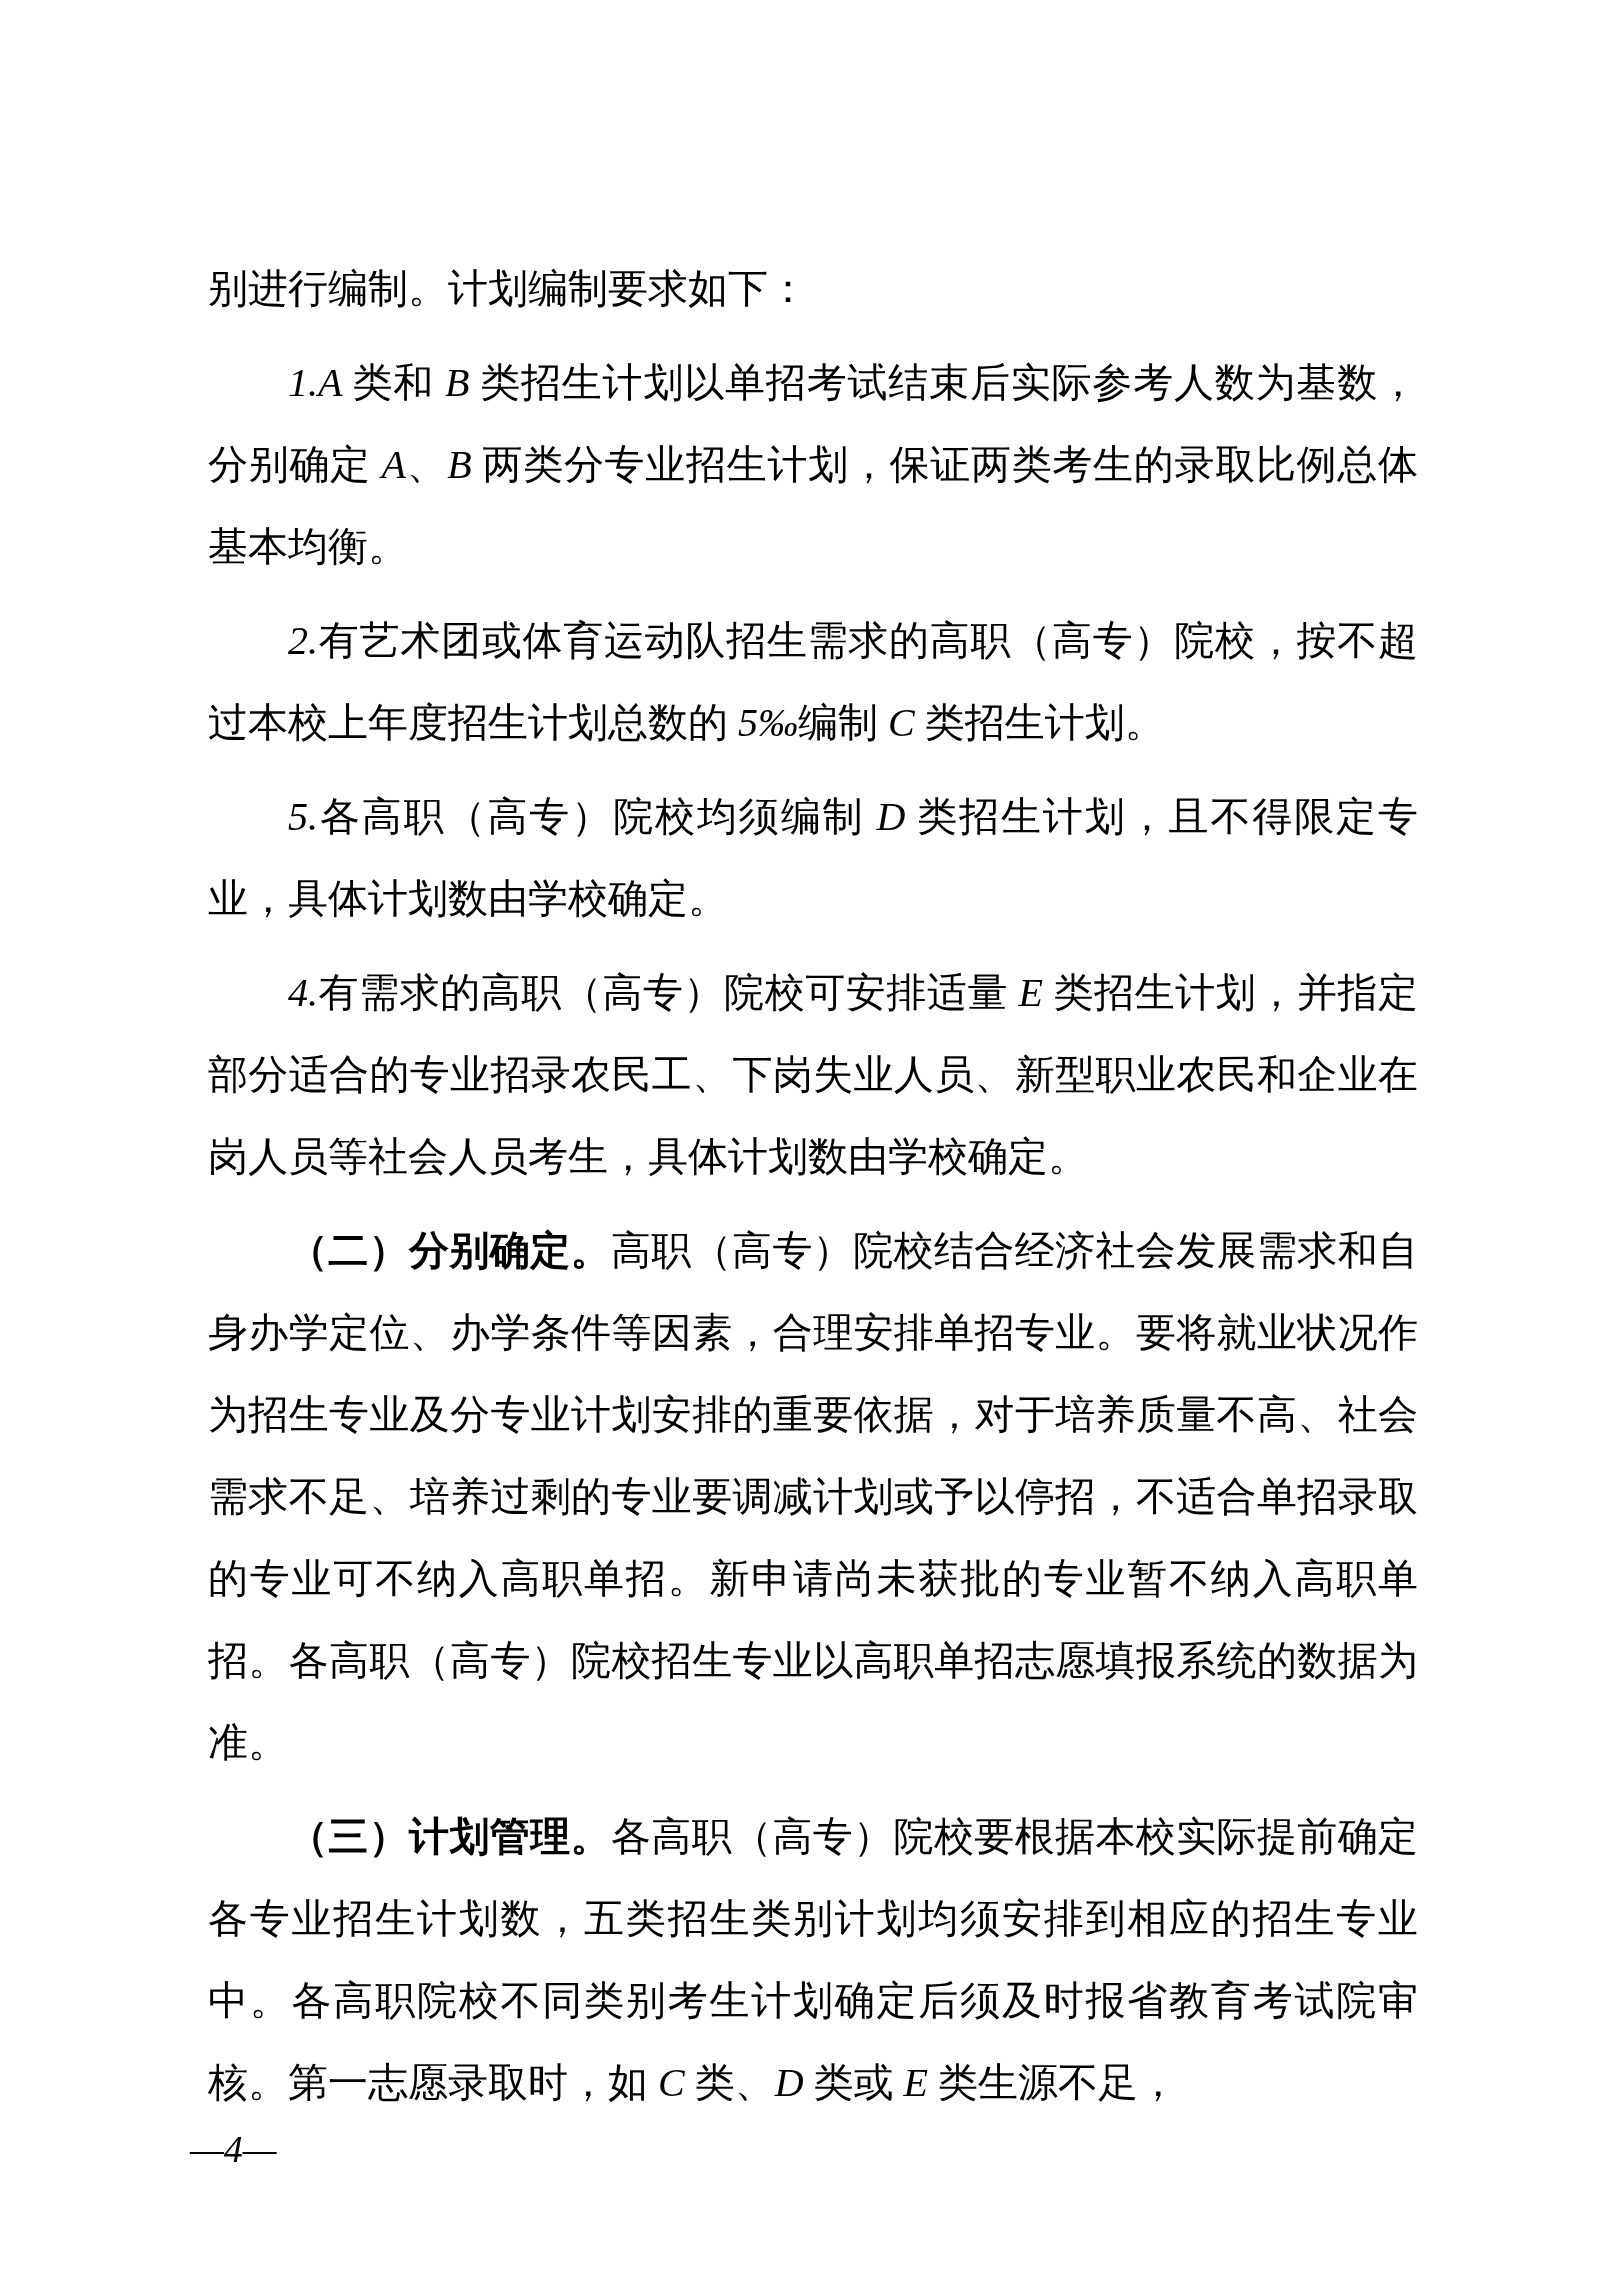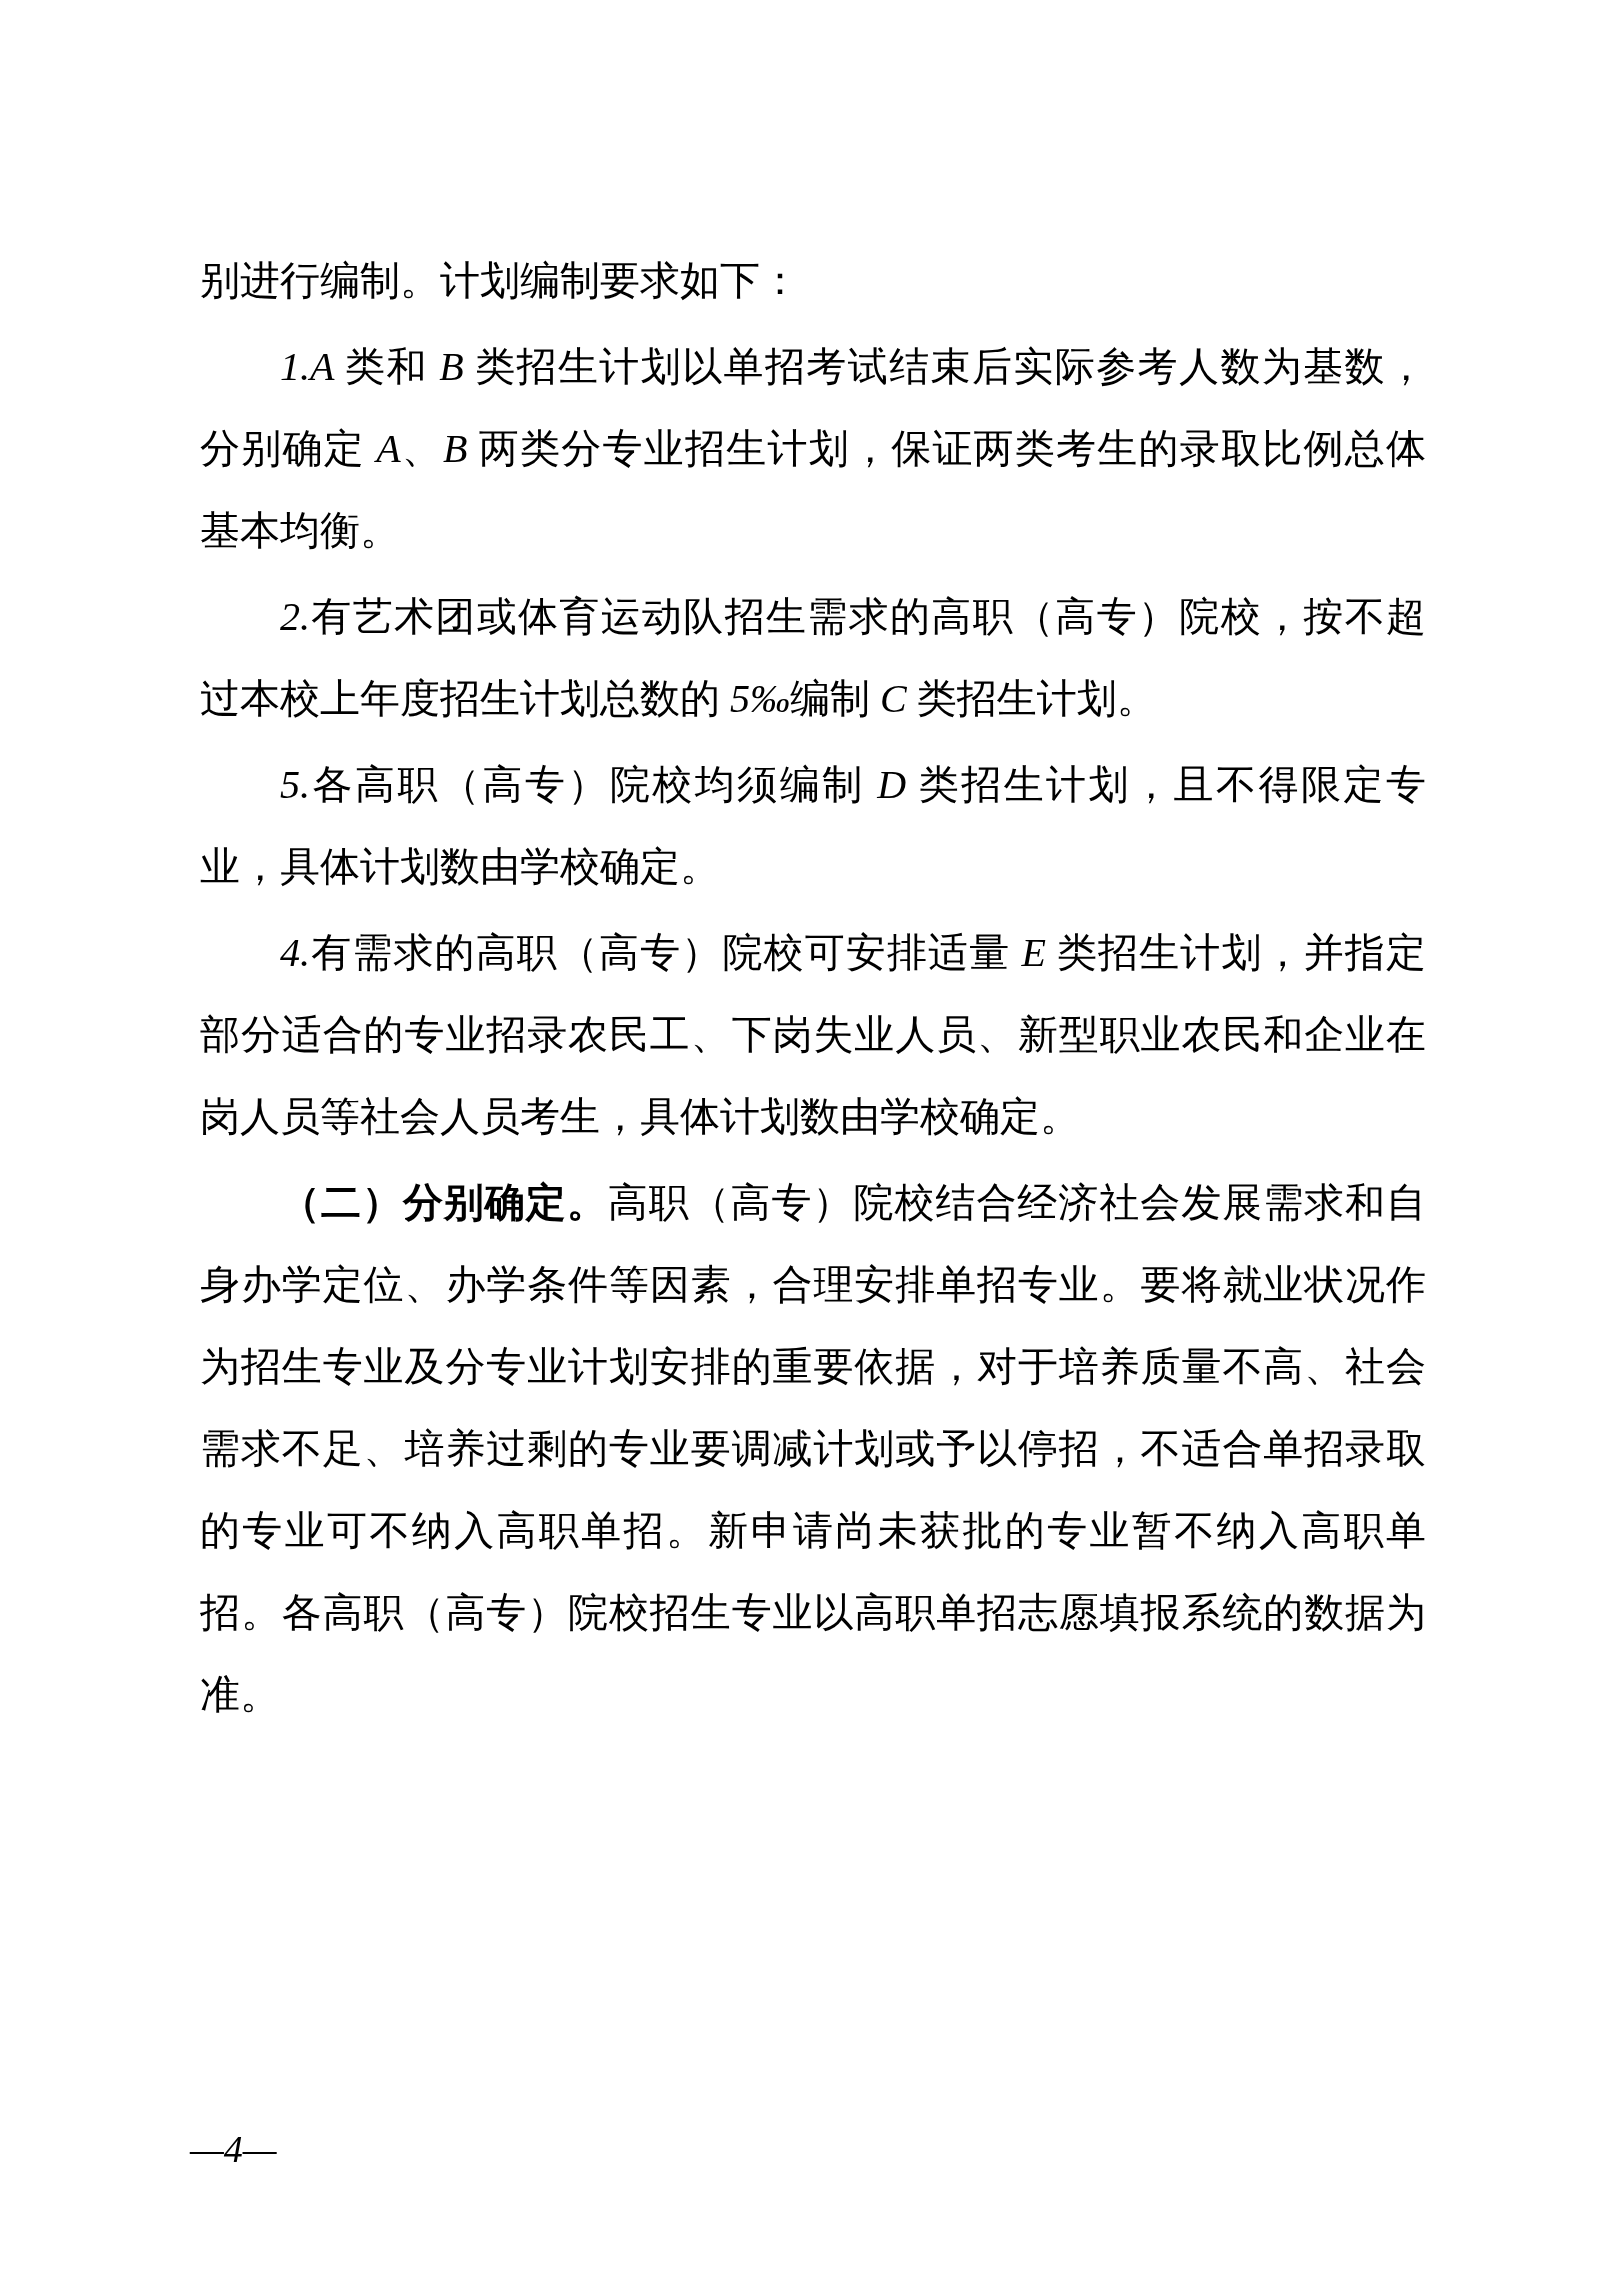--- a/index.html
+++ b/index.html
@@ -21,21 +21,21 @@
     left:196px;
     top:236px;
     width:1234px;
     font-size:40px;
     line-height:82px;
     text-align:justify;
     font-style:oblique 6deg;
     letter-spacing:0;
   }
   .content p{
-    margin:4px;
+    margin:12px;
     padding:0;
     text-indent:2em;
   }
   .content p.flush{
     text-indent:0;
   }
   .hd{
     font-weight:bold;
   }
   .pageno{
@@ -72,19 +72,22 @@
     </p>
 
     <p>
       <span>4.有需求的高职（高专）院校可安排适量 E 类招生计划，并指定部分适合的专业招录农民工、下岗失业人员、新型职业农民和企业在岗人员等社会人员考生，具体计划数由学校确定。</span>
     </p>
 
     <p>
       <span class="hd">（二）分别确定。</span><span>高职（高专）院校结合经济社会发展需求和自身办学定位、办学条件等因素，合理安排单招专业。要将就业状况作为招生专业及分专业计划安排的重要依据，对于培养质量不高、社会需求不足、培养过剩的专业要调减计划或予以停招，不适合单招录取的专业可不纳入高职单招。新申请尚未获批的专业暂不纳入高职单招。各高职（高专）院校招生专业以高职单招志愿填报系统的数据为准。</span>
     </p>
 
+    <p>
+      <span class="hd">（三）计划管理。</span><span>各高职（高专）院校要根据本校实际提前确定各专业招生计划数，五类招生类别计划均须安排到相应的招生专业中。各高职院校不同类别考生计划确定后须及时报省教育考试院审核。第一志愿录取时，如 C 类、D 类或 E 类生源不足，</span>
+    </p>
 
   </div>
 
   <div class="pageno">—4—</div>
 
 </div>
 
 
 </body></html>

